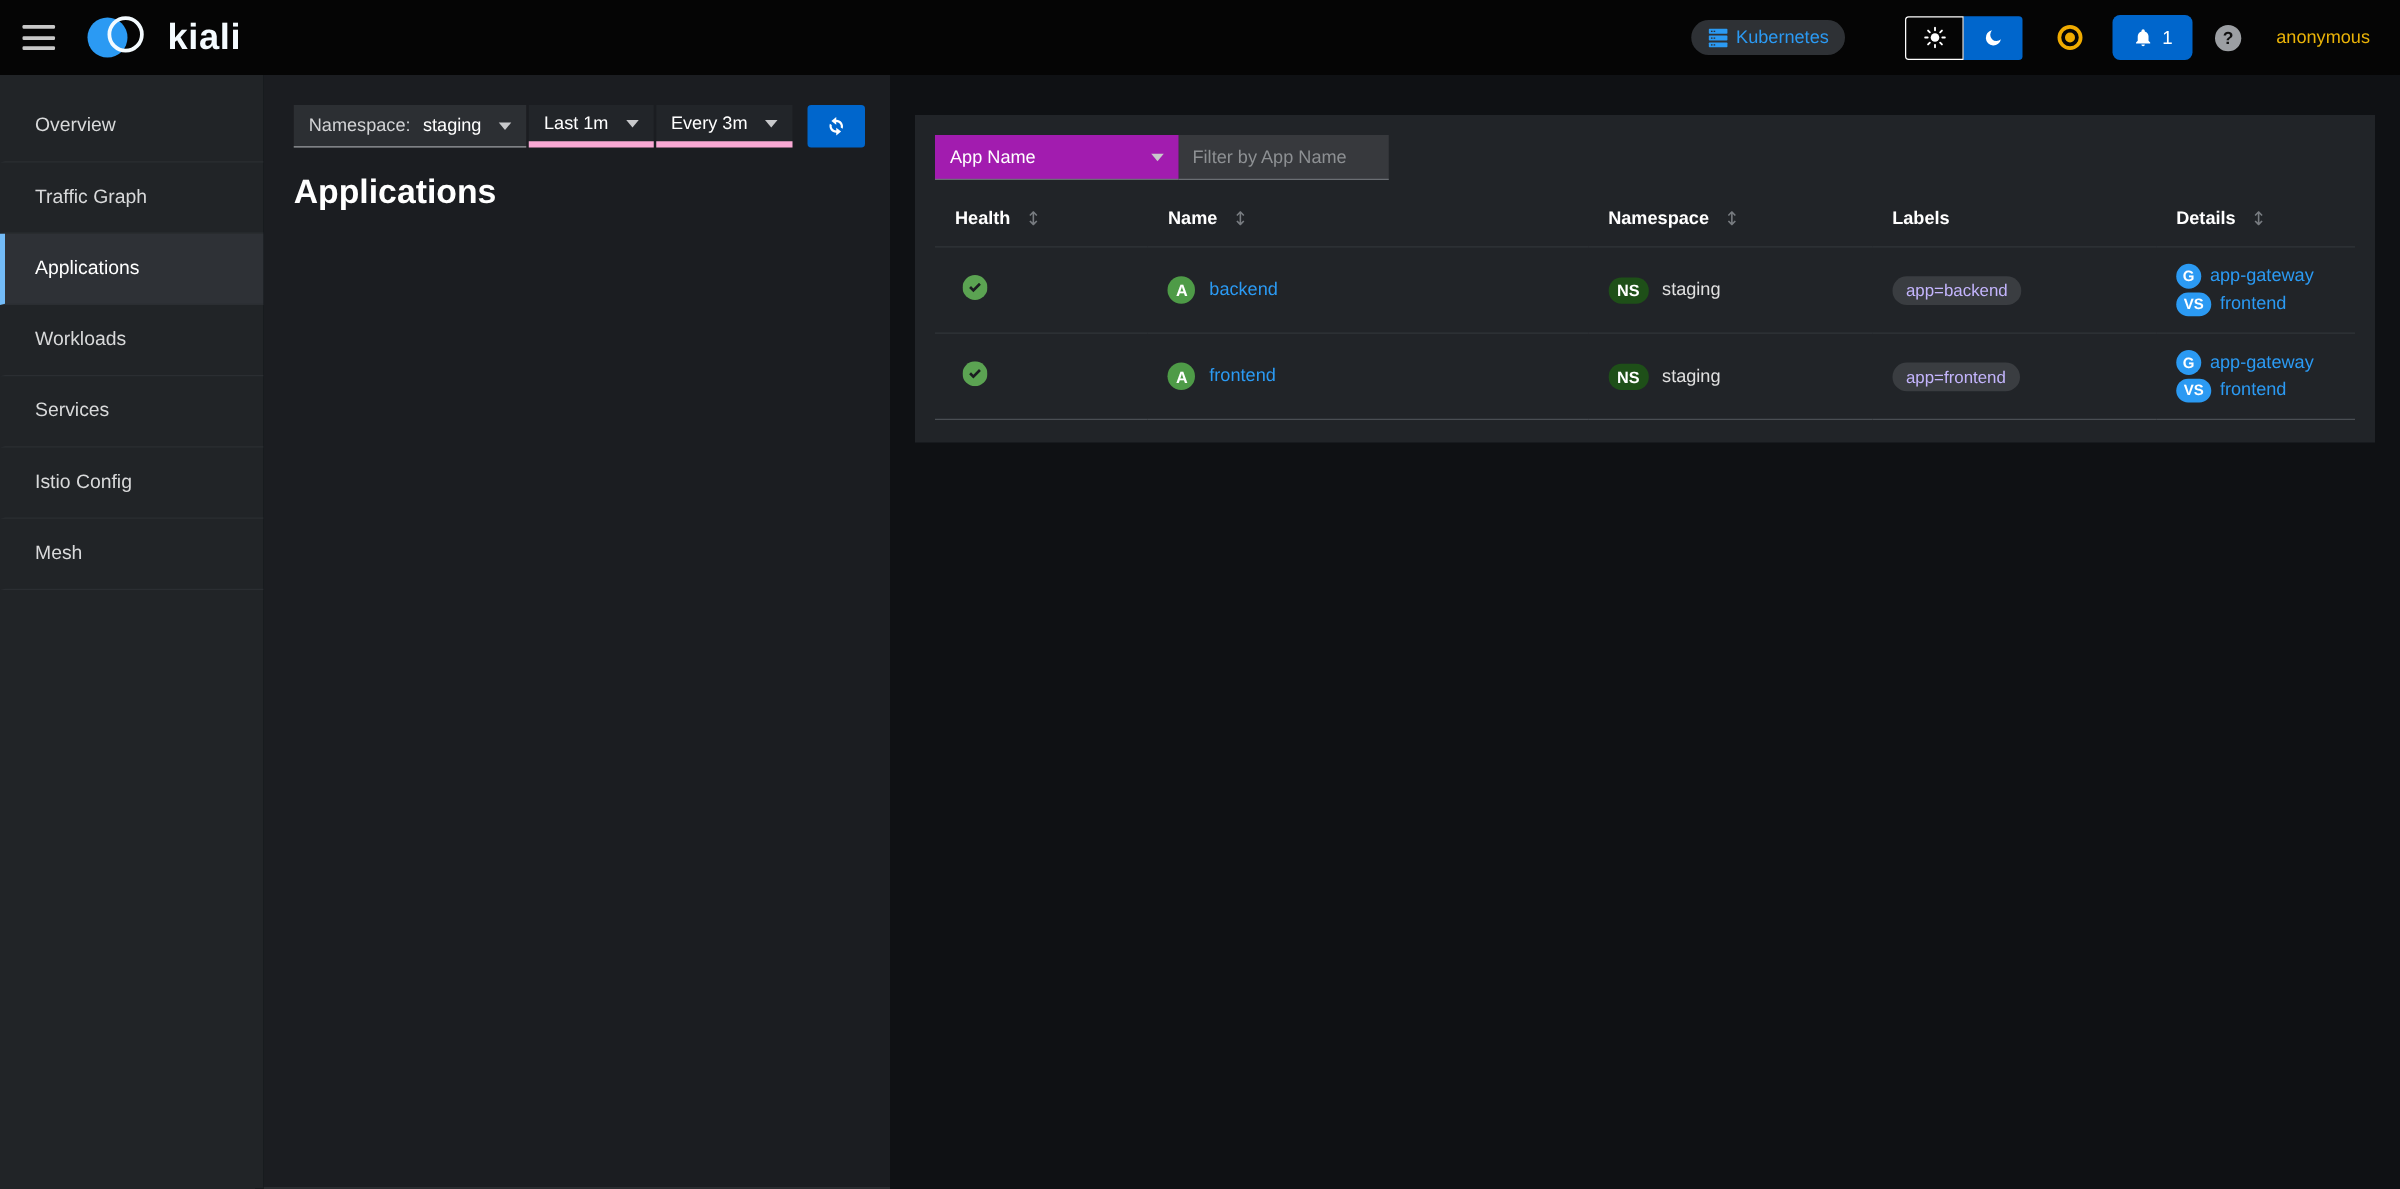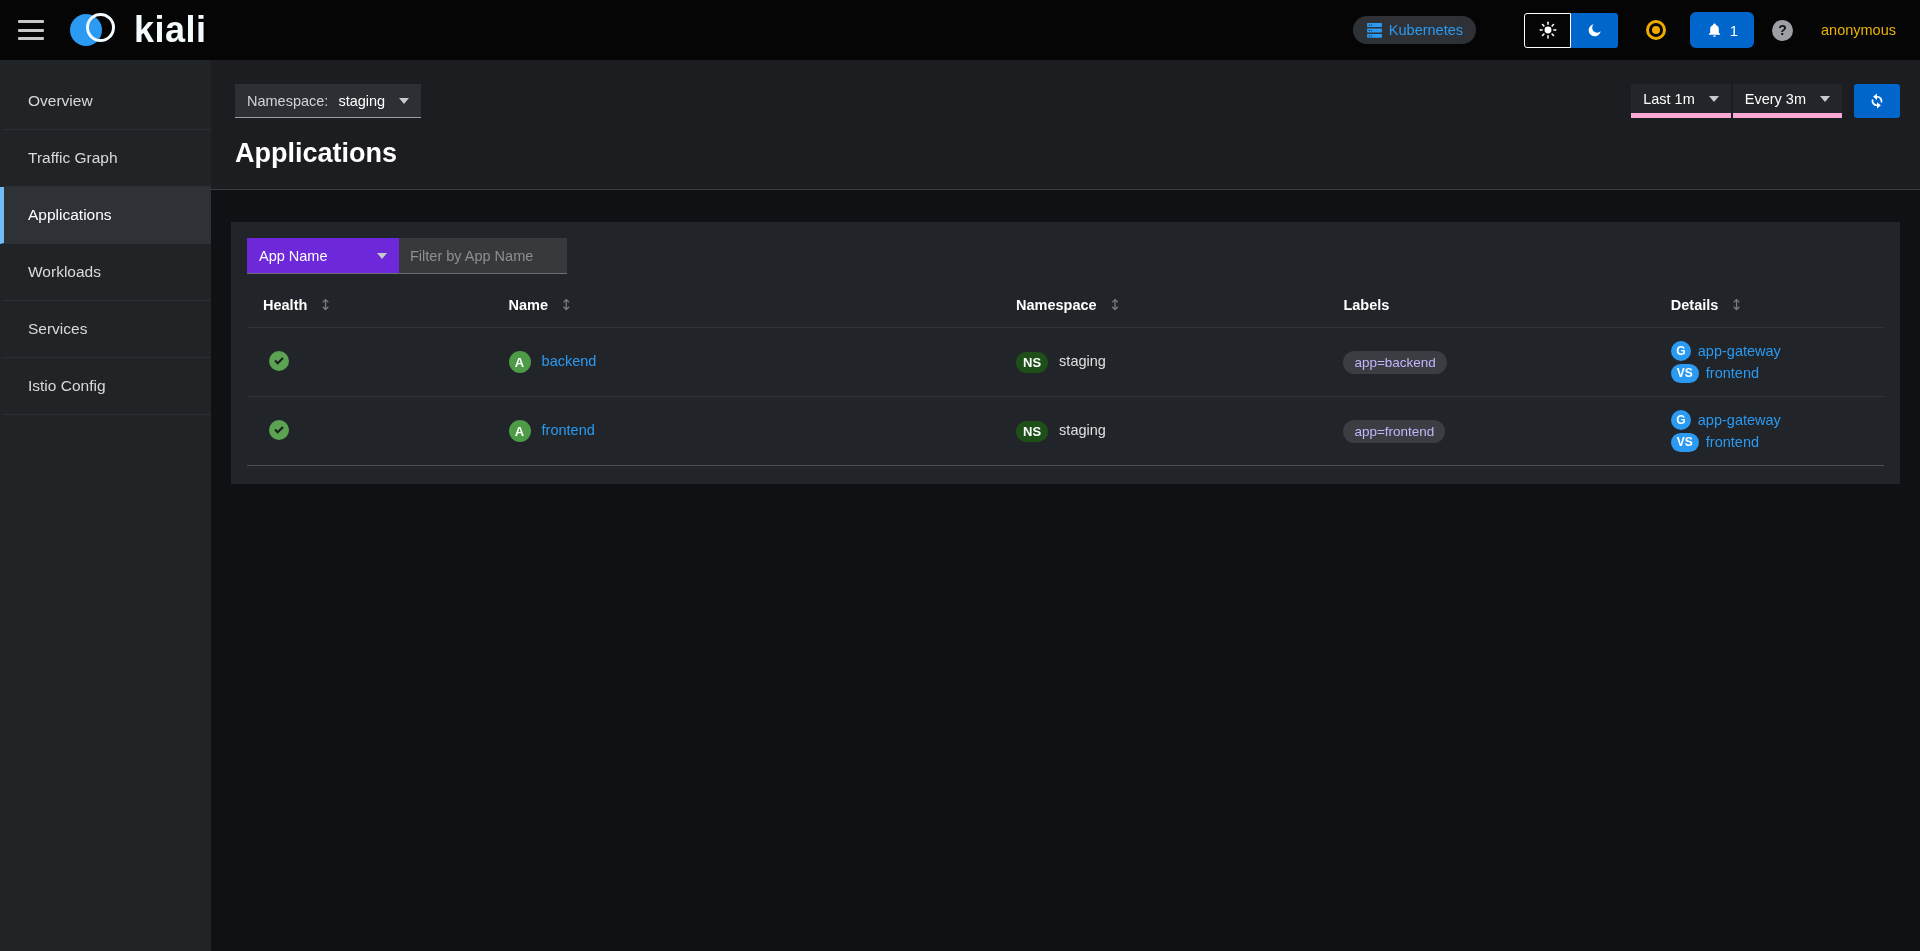--- a/index.html
+++ b/index.html
@@ -11,21 +11,21 @@
               padding:0 24px 0 18px; }
   .hamburger { width:26px; height:20px; display:flex; flex-direction:column;
                justify-content:space-between; cursor:pointer; margin-right:26px; }
   .hamburger span { display:block; height:3px; background:#c8c8c8; border-radius:1px; }
   .brand { display:flex; align-items:center; gap:12px; }
   .logo { position:relative; width:52px; height:34px; }
   .logo .c1 { position:absolute; left:0; top:1px; width:32px; height:32px;
               border-radius:50%; background:#2B9AF3; }
   .logo .c2 { position:absolute; left:16px; top:0; width:29px; height:29px;
               border-radius:50%; border:3px solid #f4fbff; background:transparent; }
-  .brand-text { font-size:36px; font-weight:700; color:#f4fbff; letter-spacing:.5px; }
+  .brand-text { font-size:29px; font-weight:700; color:#f4fbff; letter-spacing:.5px; }
 
   .mast-right { margin-left:auto; display:flex; align-items:center; }
   .cluster-pill { display:flex; align-items:center; gap:6px; background:#2e3135;
                   border-radius:14px; padding:4px 13px; height:28px; cursor:pointer; }
   .cluster-pill .k-label { color:#2B9AF3; font-size:14.5px;text-align:right; }
 
   .toggle-group { display:flex; margin-left:48px; }
   .toggle-seg { width:47px; height:35px; display:flex; align-items:center;
                 justify-content:center; cursor:pointer; }
   .toggle-light { background:#050505; border:1px solid #ffffff; border-radius:3px 0 0 3px; }
@@ -47,21 +47,21 @@
   .username { margin-left:28px; font-size:14.5px; color:#eab308; }
 
   
   .shell { display:flex; height:891px; }
   .sidebar { width:211px; background:#212427; padding-top:13px; flex:none;text-align:center; }
   .nav-item { height:57px; display:flex; align-items:center; padding-left:24px;
               font-size:15.5px; color:#d8d9da; border-bottom:1px solid #2b2e32;
               cursor:pointer; border-left:4px solid transparent; }
   .nav-item.active { background:#2e3136; border-left:4px solid #73BBF7; color:#fff; }
 
-  .main { flex:1; display:flex; flex-direction:column; background:#0f1114; }
+  .main { flex:1; display:flex; flex-direction:row; background:#0f1114; }
 
   
   .page-head { background:#1b1d21; padding:24px 20px 20px 24px;
                border-bottom:1px solid #3c3f42; }
   .head-toolbar { display:flex; align-items:center; }
   .select { display:flex; align-items:center; gap:10px; height:34px; padding:0 12px;
             background:#2c2f33; border-bottom:1px solid #9a9da1; font-size:14.5px;
             color:#fff; cursor:pointer; white-space:nowrap; }
   .select .muted { color:#d2d3d5; }
   .caret { width:0; height:0; border-left:5px solid transparent;
@@ -72,22 +72,22 @@
   .refresh-btn { width:46px; height:34px; margin-left:12px; background:#0066CC;
                  border:none; border-radius:3px; display:flex; align-items:center;
                  justify-content:center; cursor:pointer; }
   .page-title { margin-top:20px; font-size:27px; font-weight:700; color:#fff; }
 
   
   .content { padding:32px 20px 0 20px; }
   .card { background:#212428; padding:16px 16px 18px 16px; }
 
   .filter-bar { display:flex; }
-  .select.dark-select { background:#6d28d9; border-bottom:1px solid #6a6e73;
-                        width:152px; height:36px; justify-content:space-between; }
+  .select.dark-select { background:#a21caf; border-bottom:1px solid #6a6e73;
+                        width:195px; height:36px; justify-content:space-between; }
   .filter-input { width:168px; height:36px; background:#37393d; border:none;
                   border-bottom:1px solid #6a6e73; color:#e0e0e0; font-size:14.5px;
                   padding:0 11px; font-family:inherit; outline:none; }
   .filter-input::placeholder { color:#8d9093; }
 
   table { width:100%; border-collapse:collapse; margin-top:8px; table-layout:fixed; }
   col.c-health{width:15%} col.c-name{width:31%} col.c-ns{width:20%}
   col.c-labels{width:20%} col.c-details{width:14%}
   th { text-align:left; font-size:14.5px; font-weight:700; color:#fff;
        padding:14px 12px 13px 16px; }
@@ -216,20 +216,23 @@
       <span>Applications</span>
     </div>
     <div class="nav-item">
       <span>Workloads</span>
     </div>
     <div class="nav-item">
       <span>Services</span>
     </div>
     <div class="nav-item">
       <span>Istio Config</span>
+    </div>
+    <div class="nav-item">
+      <span>Mesh</span>
     </div>
   </nav>
 
   <main class="main">
 
     <div class="page-head">
       <div class="head-toolbar">
         <div class="select">
           <span class="muted">Namespace:</span>
           <span>staging</span>

